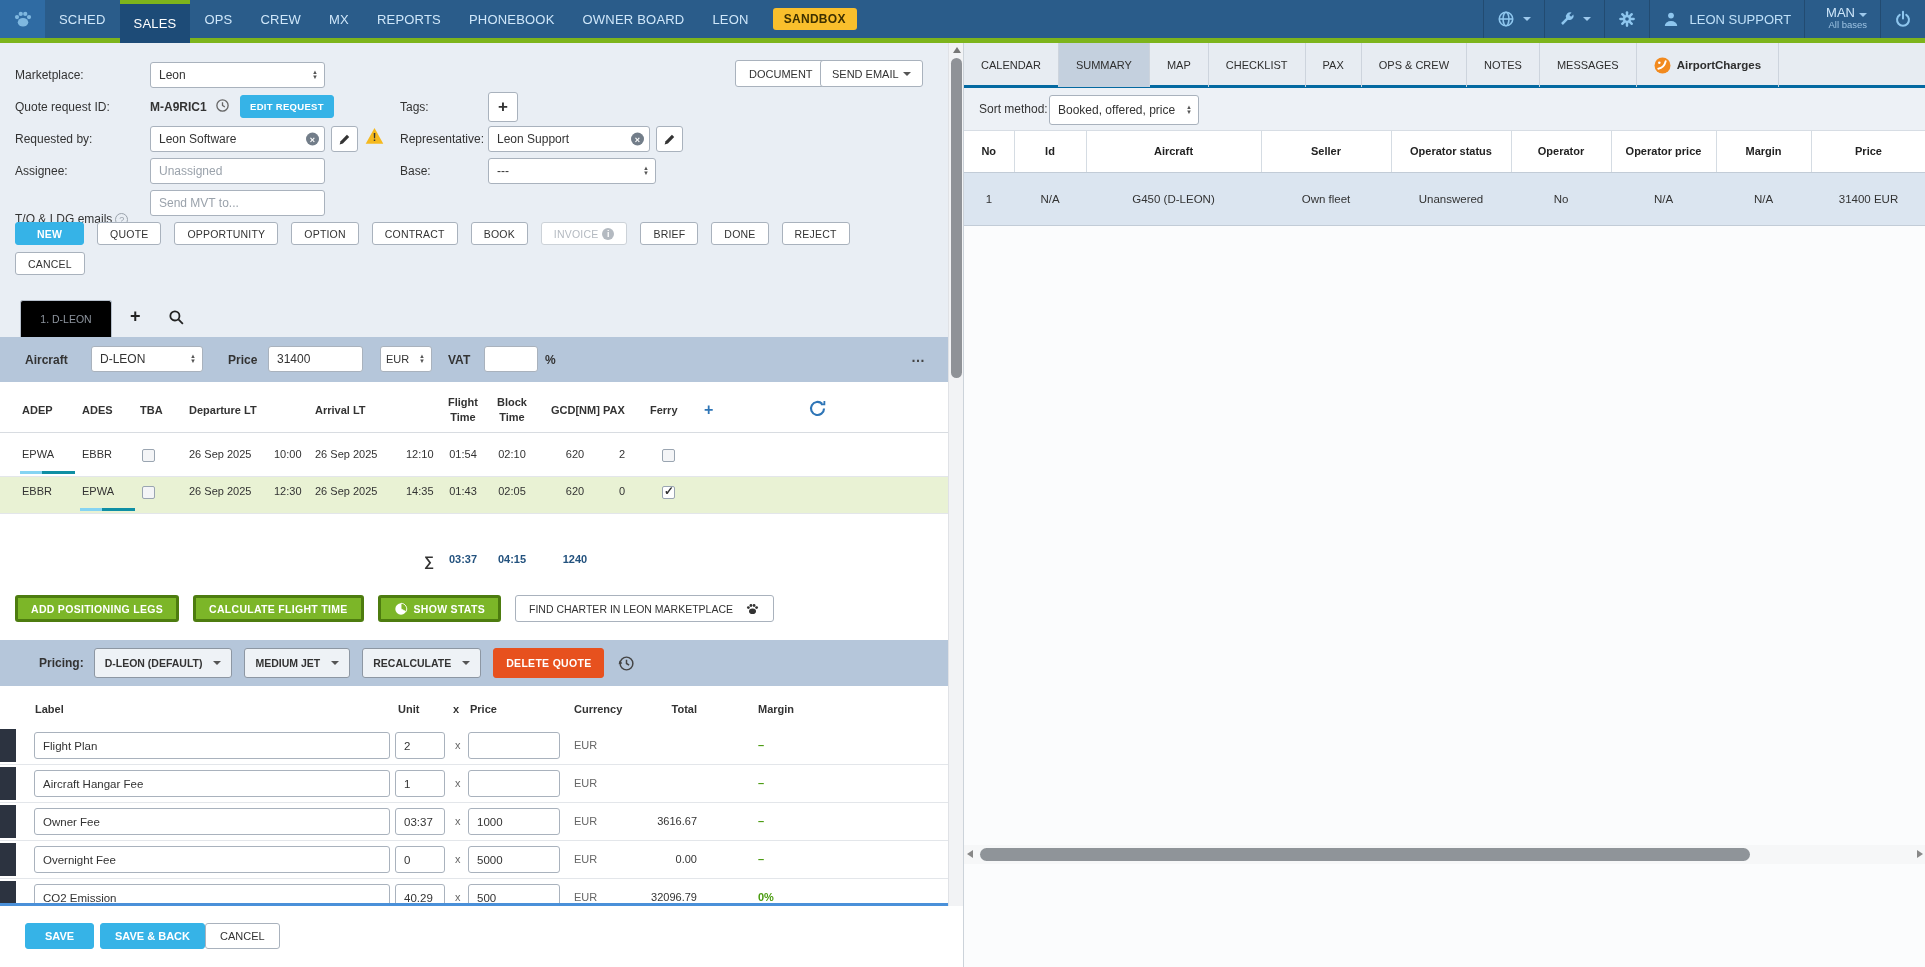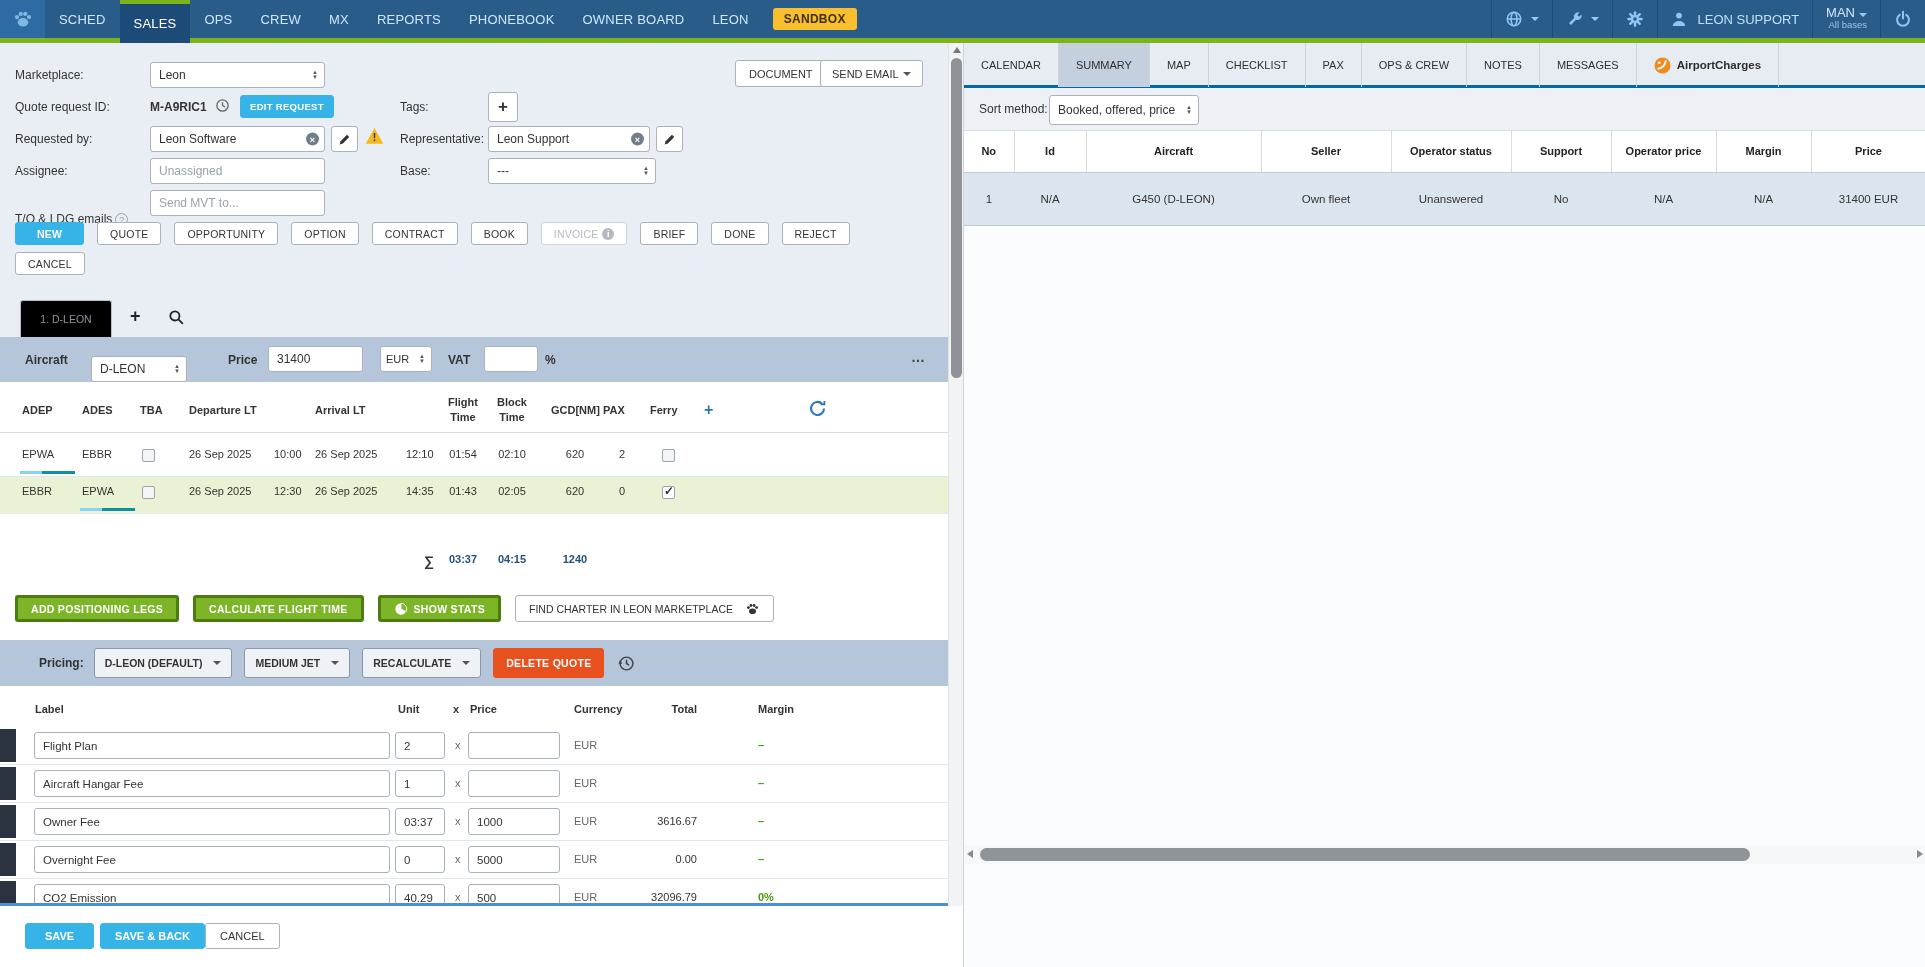--- a/index.html
+++ b/index.html
@@ -10,21 +10,21 @@
   
   .topnav { position:absolute; top:0; left:0; width:1925px; height:38px; background:#2a5c8a; display:flex; z-index:5; }
   .greenbar { position:absolute; top:38px; left:0; width:1925px; height:5px; background:#7db41c; z-index:4; }
   .paw-tile { width:45px; height:38px; background:#2f6ba3; display:flex; align-items:center; justify-content:center; }
   .nav-item { height:38px; display:flex; align-items:center; padding:0 14px; color:#cfe7fa; font-size:13px; letter-spacing:.2px; cursor:pointer; white-space:nowrap; }
   .nav-item.active { height:43px; background:#1d4b77; border-top:4px solid #7db41c; color:#fff; z-index:6; }
   .sandbox-btn { align-self:center; margin-left:10px; background:#f9bf2c; color:#3d3000; font-size:12px; font-weight:bold; padding:4px 11px; border-radius:3px; letter-spacing:.3px; }
   .nav-right { position:absolute; right:0; top:0; height:38px; display:flex; align-items:center; }
   .nav-ico-box { height:38px; display:flex; align-items:center; padding:0 13px; border-left:1px solid rgba(0,0,0,.18); gap:4px; }
   .nav-user-label { color:#bfe0f8; font-size:13px; margin-left:6px; white-space:nowrap; }
-  .man-block { display:flex; flex-direction:column; align-items:flex-end; line-height:12px; }
+  .man-block { display:flex; flex-direction:column; align-items:flex-end; line-height:12px;margin-left:8px; }
   .man-top { color:#cfe7fa; font-size:13px; }
   .man-sub { color:#9ec4e4; font-size:9.5px; }
   .caret { display:inline-block; width:0; height:0; border-left:4px solid transparent; border-right:4px solid transparent; border-top:4px solid #9ec9ec; margin-left:4px; }
   .caret.dark { border-top-color:#555; }
 
   
   .left-panel { position:absolute; top:43px; left:0; width:948px; height:863px; background:#e9eef4; overflow:hidden; }
   .scroll-cut { position:absolute; left:0; bottom:0; width:100%; height:3px; background:#4a90d9; z-index:9; }
   .v-scrollbar { position:absolute; top:43px; left:948px; width:15px; height:863px; background:#f2f3f5; border-left:1px solid #e0e2e6; }
   .v-thumb { position:absolute; top:15px; left:2px; width:11px; height:320px; background:#8f9297; border-radius:6px; }
@@ -302,21 +302,21 @@
   <span class="tab-plus">+</span>
   <span class="ico abs" style="left:168px; top:266px;">
     <svg width="17" height="17" viewBox="0 0 16 16" fill="none" stroke="#222" stroke-width="1.7">
         <circle cx="6.5" cy="6.5" r="4.3"></circle>
         <line x1="9.8" y1="9.8" x2="14" y2="14"></line>
       </svg>
   </span>
 
   <div class="ac-bar">
     <span class="lbl" style="left:25px;">Aircraft</span>
-    <div class="sel" style="left:91px; top:19px; width:96px;">
+    <div class="sel" style="left:91px; top:9px; width:112px;">
       <span>D-LEON</span>
       <span class="spin">
           <span>▲</span>
           <span>▼</span>
         </span>
     </div>
     <span class="lbl" style="left:228px;">Price</span>
     <input class="inp" style="left: 268px; top: 9px; width: 95px;" value="31400">
     <div class="sel" style="left:380px; top:9px; width:52px; padding-left:5px; font-size:11px;">
       <span>EUR</span>
@@ -557,21 +557,21 @@
         <col style="width:115px">
         <col>
     </colgroup>
     <tbody>
         <tr>
       <th>No</th>
       <th>Id</th>
       <th>Aircraft</th>
       <th>Seller</th>
       <th>Operator status</th>
-      <th>Support</th>
+      <th>Operator</th>
       <th>Operator price</th>
       <th>Margin</th>
       <th>Price</th>
       <th></th>
     </tr>
     <tr>
       <td>1</td>
       <td>N/A</td>
       <td>G450 (D-LEON)</td>
       <td>Own fleet</td>

